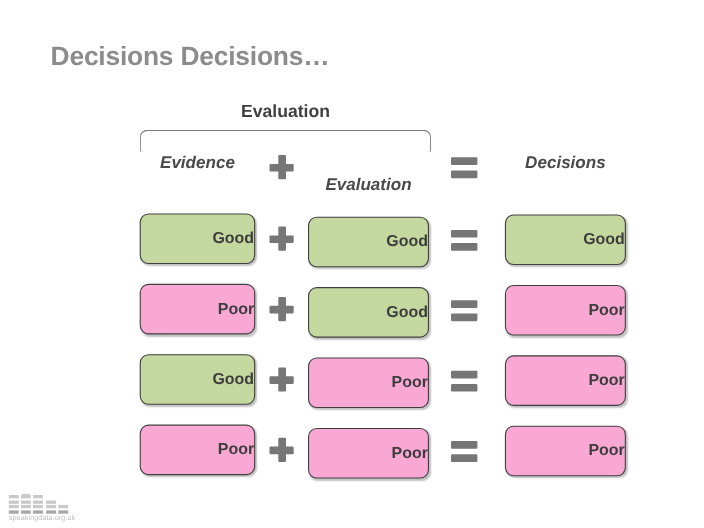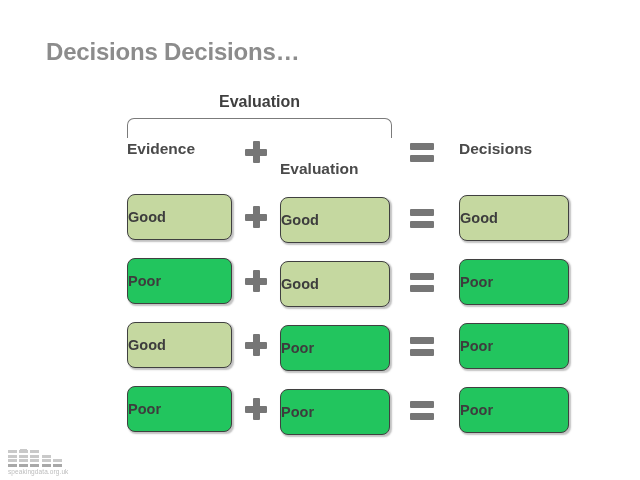--- a/index.html
+++ b/index.html
@@ -52,22 +52,23 @@
     box-sizing: border-box;
   }
 
   
   .col-header {
     position: absolute;
     top: 140px;
     font-size: 15.5px;
     font-weight: bold;
     color: #4a4a4a;
-    text-align: left;
+    text-align: center;
     white-space: nowrap;
+    font-style: italic;
   }
   #header-evidence   { left: 127px; width: 105px; }
   #header-evaluation { left: 280px; width: 110px; margin-top: 20px; }
   #header-decision   { left: 459px; width: 110px; }
 
   
   .op-plus {
     position: absolute;
     width: 22px;
     height: 22px;
@@ -109,28 +110,28 @@
   #header-equals { left: 410px; top: 143px; }
 
   
   .cell {
     position: absolute;
     box-sizing: border-box;
     border: 1.6px solid #404040;
     border-radius: 8px;
     display: flex;
     align-items: center;
-    justify-content: flex-start;
+    justify-content: flex-end;
     font-size: 14.5px;
     font-weight: bold;
     color: #3d3d3d;
     box-shadow: 1.5px 1.5px 1.5px rgba(120,120,120,0.45);
   }
   .cell.good { background: #c5d8a0; }
-  .cell.poor { background: #22c55e; }
+  .cell.poor { background: #f9a8d4; }
 
   .cell.col-evidence   { left: 127px; width: 105px; height: 46px; }
   .cell.col-evaluation { left: 280px; width: 110px; height: 46px; }
   .cell.col-decision   { left: 459px; width: 110px; height: 46px; }
 
   
   #logo {
     position: absolute;
     left: 8px;
     top: 449px;

